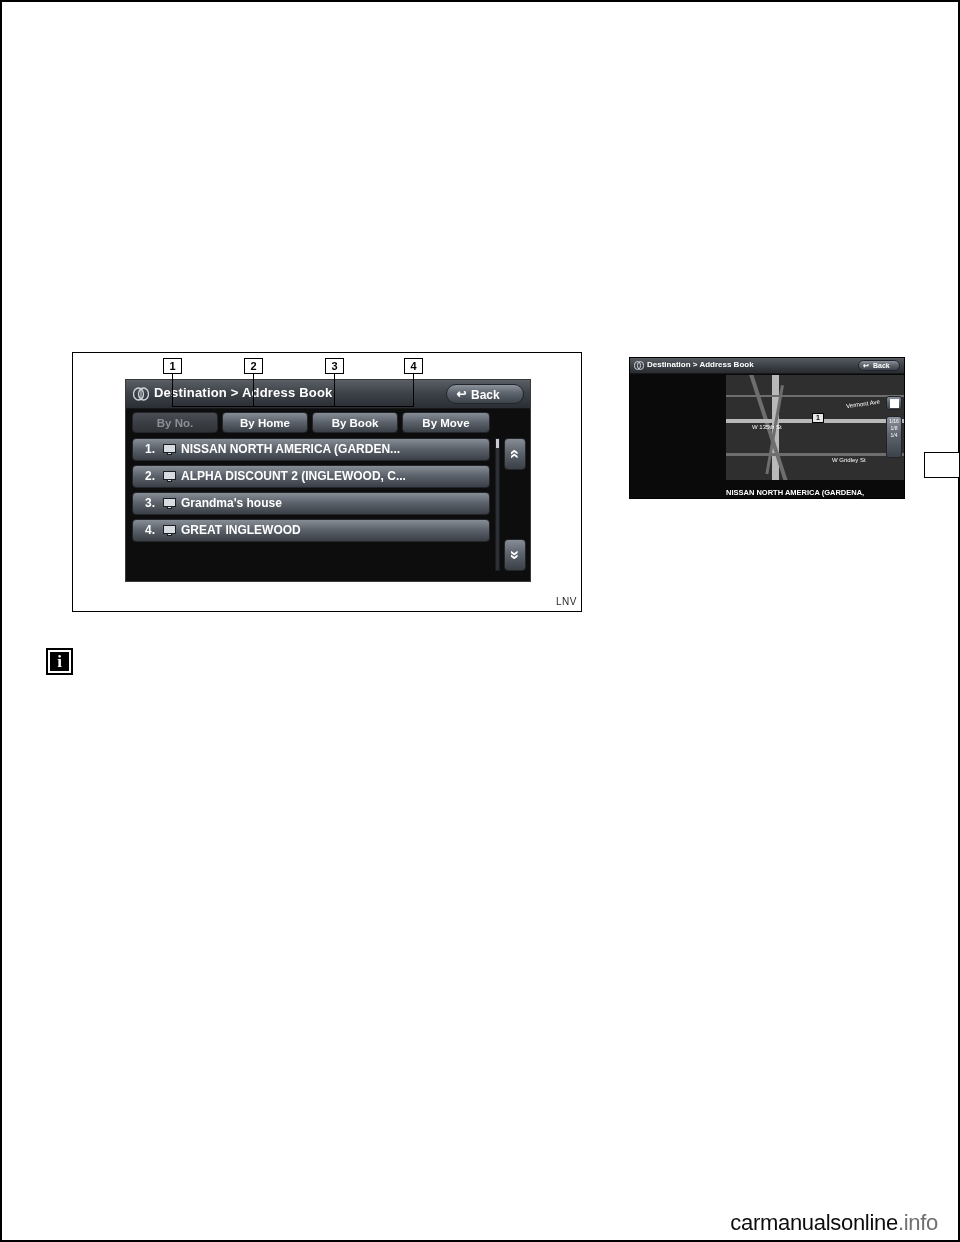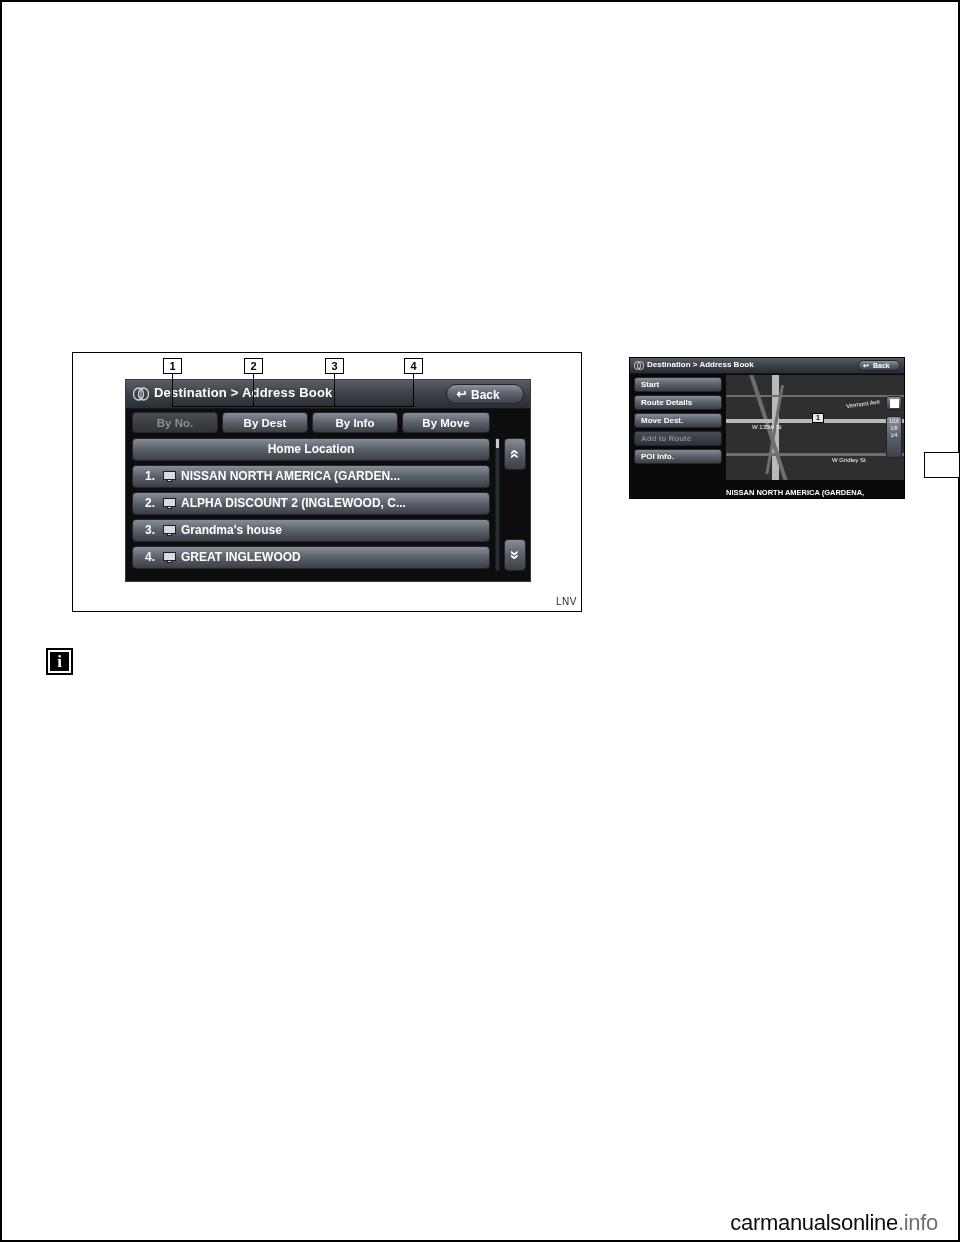--- a/index.html
+++ b/index.html
@@ -386,34 +386,31 @@
         <span class="arrow">↩</span>
         <span class="lbl">Back</span>
       </div>
     </div>
 
     <div class="tab-row">
       <div class="tab disabled" style="left:0;width:86px;">
         <span>By No.</span>
       </div>
       <div class="tab" style="left:90px;width:86px;">
-        <span>By Dest</span>
+        <span>By Home</span>
       </div>
       <div class="tab" style="left:180px;width:86px;">
-        <span>By Info</span>
+        <span>By Book</span>
       </div>
       <div class="tab" style="left:270px;width:88px;">
         <span>By Move</span>
       </div>
     </div>
 
     <div class="list-area">
-      <div class="list-item home">
-        <span>Home Location</span>
-      </div>
 
       <div class="list-item">
         <span class="num">1.</span>
         <svg class="micon" viewBox="0 0 13 11">
           <rect x="0.5" y="0.5" width="12" height="8" fill="#d8dce1" stroke="#1b1e22"></rect>
           <rect x="4.5" y="8.5" width="4" height="2" fill="#d8dce1" stroke="#1b1e22"></rect>
         </svg>
         <span class="txt">NISSAN NORTH AMERICA (GARDEN...</span>
       </div>
 
@@ -490,37 +487,20 @@
       <ellipse cx="3.5" cy="4.5" rx="3.1" ry="4" fill="none" stroke="#cfd4da" stroke-width="1"></ellipse>
       <ellipse cx="6.5" cy="4.5" rx="3.1" ry="4" fill="none" stroke="#cfd4da" stroke-width="1"></ellipse>
     </svg>
     <div class="r-title">Destination &gt; Address Book</div>
     <div class="r-back">
       <span class="ra">↩</span>
       <span class="rl">Back</span>
     </div>
   </div>
 
-  <div class="r-menu">
-    <div class="r-menu-item">
-      <span>Start</span>
-    </div>
-    <div class="r-menu-item">
-      <span>Route Details</span>
-    </div>
-    <div class="r-menu-item">
-      <span>Move Dest.</span>
-    </div>
-    <div class="r-menu-item disabled">
-      <span>Add to Route</span>
-    </div>
-    <div class="r-menu-item">
-      <span>POI Info.</span>
-    </div>
-  </div>
 
   <div class="r-map">
     <div class="road" style="left:46px;top:0;width:7px;height:105px;"></div>
     <div class="road road-thin" style="left:20px;top:-10px;width:4px;height:130px;transform:rotate(-18deg);transform-origin:top left;"></div>
     <div class="road" style="left:0;top:44px;width:178px;height:4px;"></div>
     <div class="road road-thin" style="left:0;top:78px;width:178px;height:3px;"></div>
     <div class="road road-thin" style="left:0;top:20px;width:178px;height:2px;"></div>
     <div class="road road-thin" style="left:55px;top:10px;width:3px;height:90px;transform:rotate(10deg);transform-origin:top left;"></div>
 
     <div class="r-marker" style="left:86px;top:38px;">

